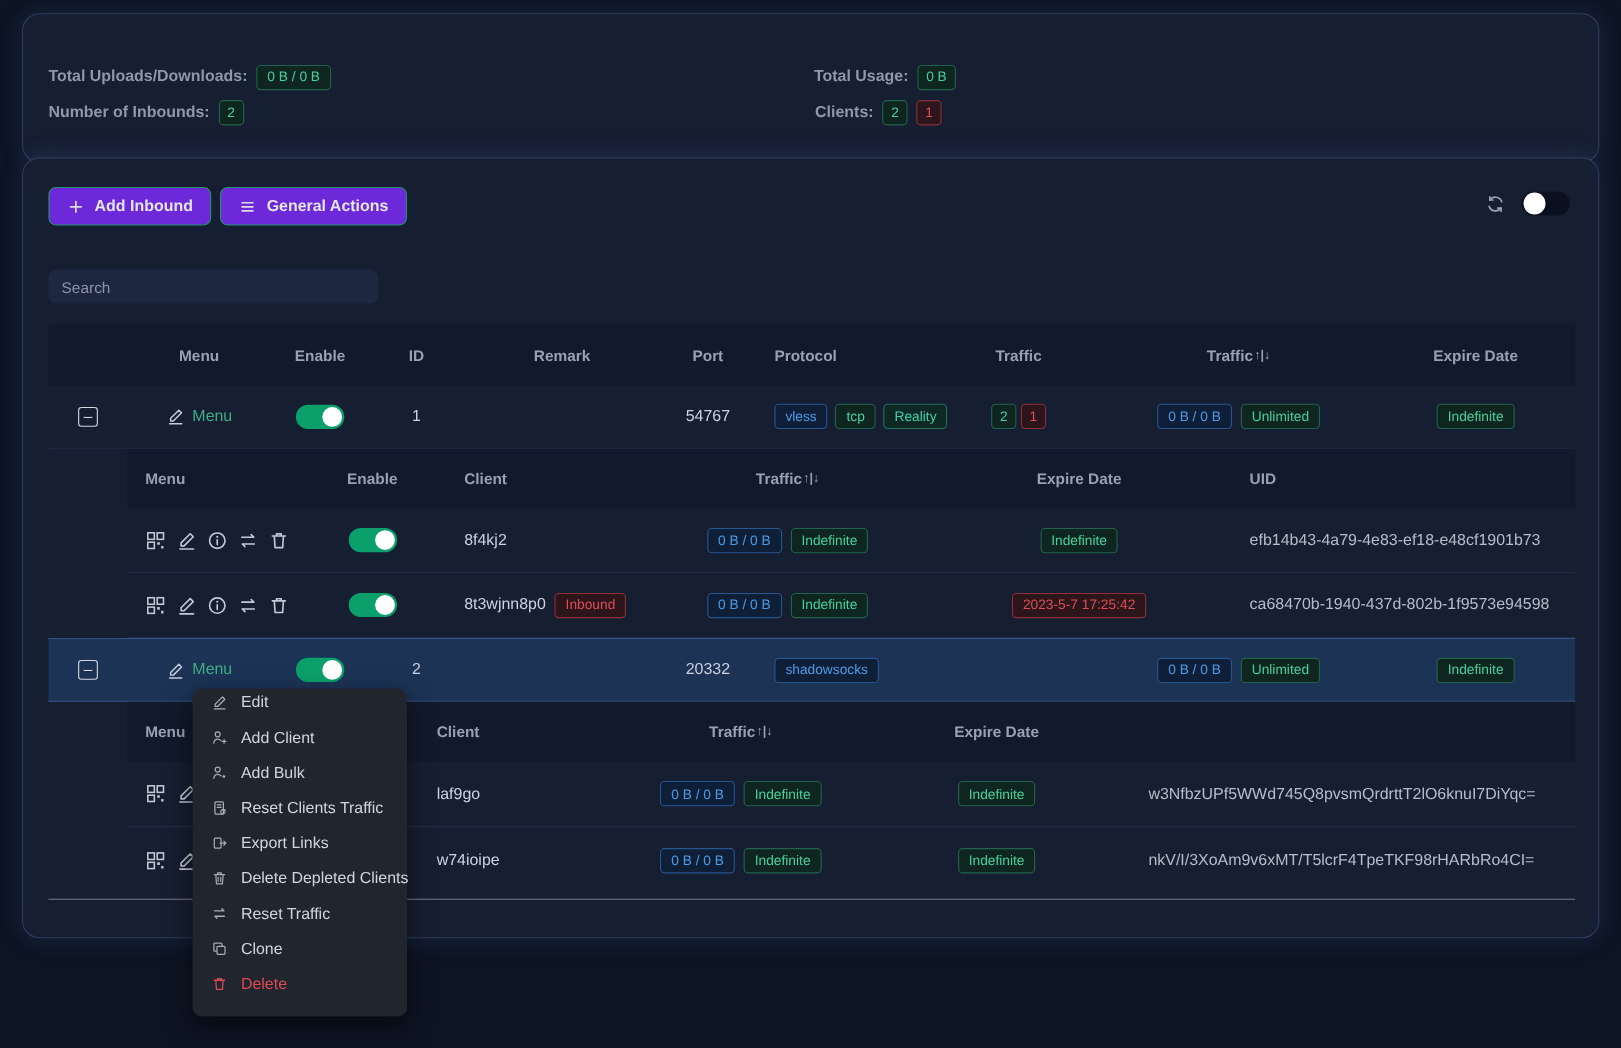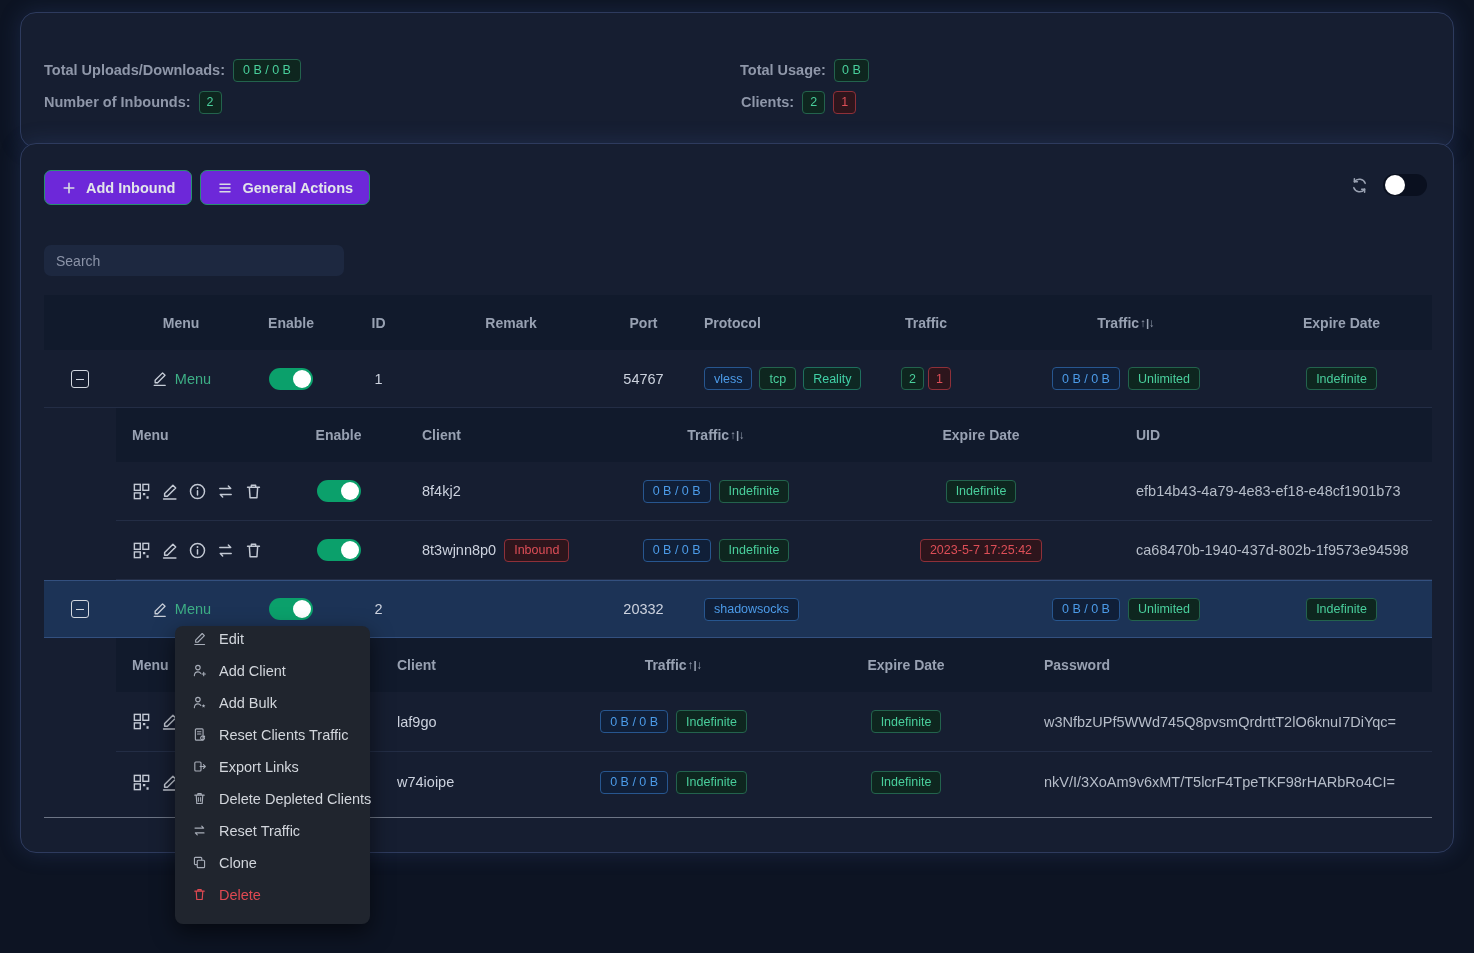--- a/index.html
+++ b/index.html
@@ -406,21 +406,20 @@
     <div class="subtable">
       <div class="grid g-sub2 thead h-sub">
         <div class="cell l pl16">Menu</div>
         <div class="cell">Enable</div>
         <div class="cell l pl31">Client</div>
         <div class="cell" style="gap:0;">
           <span>Traffic</span>
             <span class="arrows">↑|↓</span>
         </div>
         <div class="cell">Expire Date</div>
-        <div class="cell l pl23">Password</div>
       </div>
 
       <div class="grid g-sub2 r-sub r-sub2">
         <div class="cell l pl16 act-icons">
           <span class="ai">
               <svg class="ic" width="19" height="19" viewBox="0 0 16 16">
                 <use href="#i-qr"></use>
               </svg>
             </span>
           <span class="ai">

